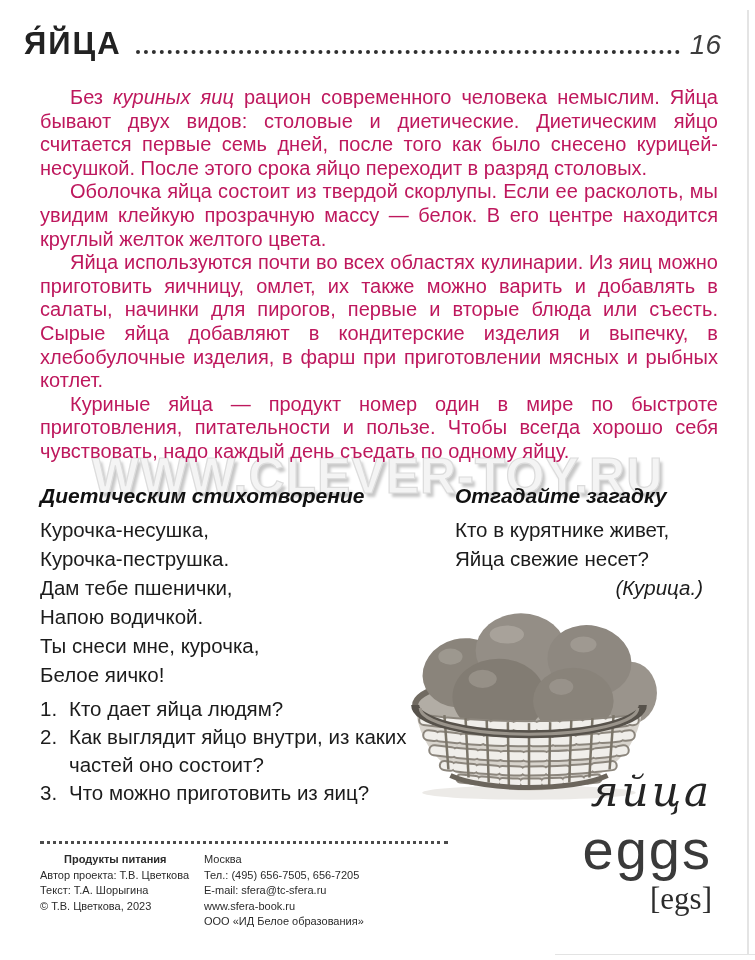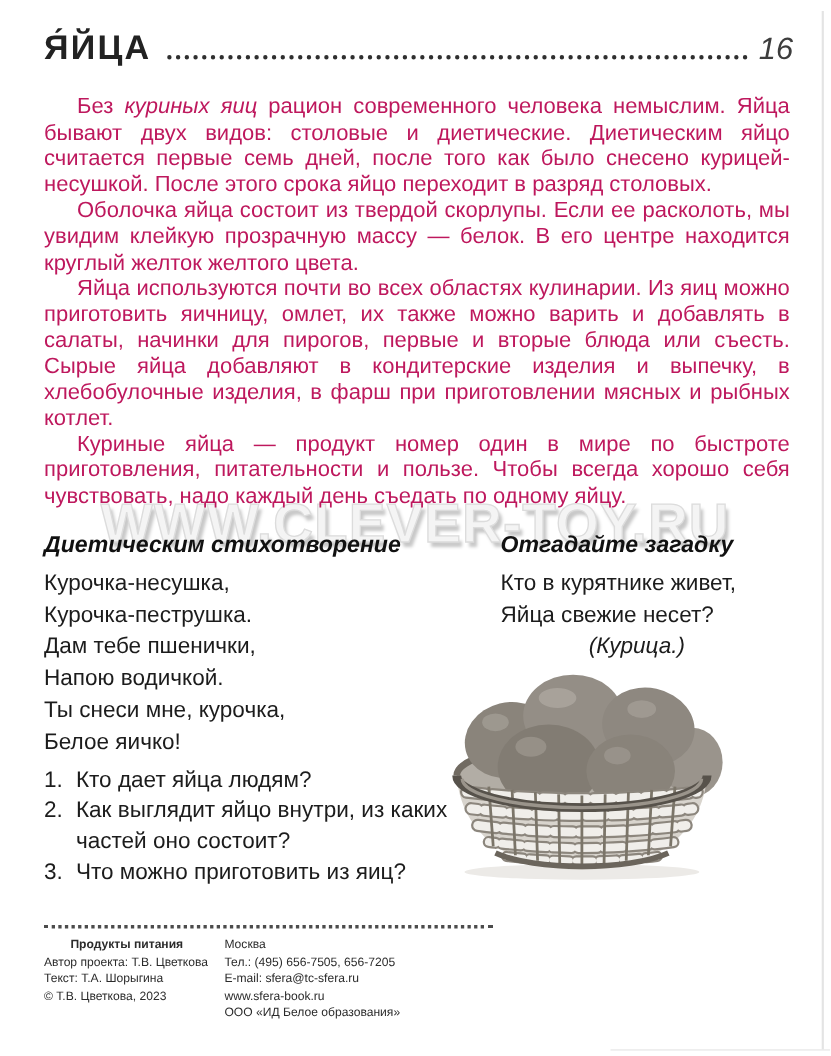--- a/index.html
+++ b/index.html
@@ -7,21 +7,21 @@
   .page {
     position:relative; width:755px; height:960px; margin:0 auto;
     background:#ffffff; overflow:hidden;
     font-family:"Liberation Sans", sans-serif; color:#1c1c1c;
   }
   
   .edge-line-v { position:absolute; right:6px; top:10px; width:2px; height:944px; background:#d9d9d9; opacity:.7; }
   .edge-line-h { position:absolute; right:0; bottom:5px; width:200px; height:1px; background:#e3e3e3; }
 
   
-  .header { position:absolute; top:28px; left:40px; right:34px; display:flex; align-items:flex-end; }
+  .header { position:absolute; top:28px; left:24px; right:34px; display:flex; align-items:flex-end; }
   .header-title { font-size:31px; font-weight:bold; letter-spacing:2px; line-height:1; color:#222; }
   .header-leader { flex:1; border-bottom:4px dotted #2f2f2f; margin:0 10px 5px 14px; height:10px; }
   .header-page { font-size:28px; font-style:italic; color:#3d3d3d; line-height:1; }
 
   
   .body-text { position:absolute; top:86px; left:40px; width:678px; font-size:20px; line-height:23.6px; text-align:justify; color:#be185d; }
   .body-text p { text-indent:30px; }
   .body-text em { font-style:italic; }
 
   
@@ -33,21 +33,21 @@
     z-index:0;
   }
 
   .section-heading { font-size:21px; font-weight:bold; font-style:italic; color:#111; }
 
   .poem { position:absolute; top:484px; left:40px; width:402px; z-index:1; }
   .poem-lines { margin-top:7px; font-size:20.5px; line-height:29px; }
 
   .riddle { position:absolute; top:484px; left:455px; width:260px; z-index:1; }
   .riddle-lines { margin-top:7px; font-size:20.5px; line-height:29px; }
-  .riddle-answer { font-style:italic; text-align:center; font-size:20.5px; line-height:29px; padding-right:12px; }
+  .riddle-answer { font-style:italic; text-align:right; font-size:20.5px; line-height:29px; padding-right:12px; }
 
   .questions { position:absolute; top:688px; left:40px; width:394px; z-index:1; }
   .q-list { margin-top:7px; font-size:20.5px; line-height:28px; }
   .q-item { display:flex; }
   .q-num { width:29px; flex:none; }
   .q-text { flex:1; }
 
   .basket { position:absolute; left:392px; top:608px; width:274px; height:194px; z-index:1; }
   .basket svg { width:100%; height:100%; display:block; }
 
@@ -173,20 +173,25 @@
         <line x1="220" y1="106" x2="216" y2="160"></line>
       </g>
 
       <path d="M58,166 C92,182 180,182 214,166" stroke="#6b655c" stroke-width="5" fill="none"></path>
 
       <path d="M23,96 A113,29 0 0 0 249,96" stroke="#57524b" stroke-width="8" fill="none"></path>
       <path d="M28,99 A108,26 0 0 0 244,99" stroke="#9a948b" stroke-width="3" fill="none"></path>
     </svg>
   </div>
 
+  <div class="vocab">
+    <div class="vocab-ru">яйца</div>
+    <div class="vocab-en">eggs</div>
+    <div class="vocab-tr">[egs]</div>
+  </div>
 
   <footer class="footer">
     <div class="footer-col-left">
       <div class="footer-title">Продукты питания</div>
       <div>Автор проекта: Т.В. Цветкова</div>
       <div>Текст: Т.А. Шорыгина</div>
       <div>© Т.В. Цветкова, 2023</div>
     </div>
     <div class="footer-col-center">
       <div>Москва</div>

